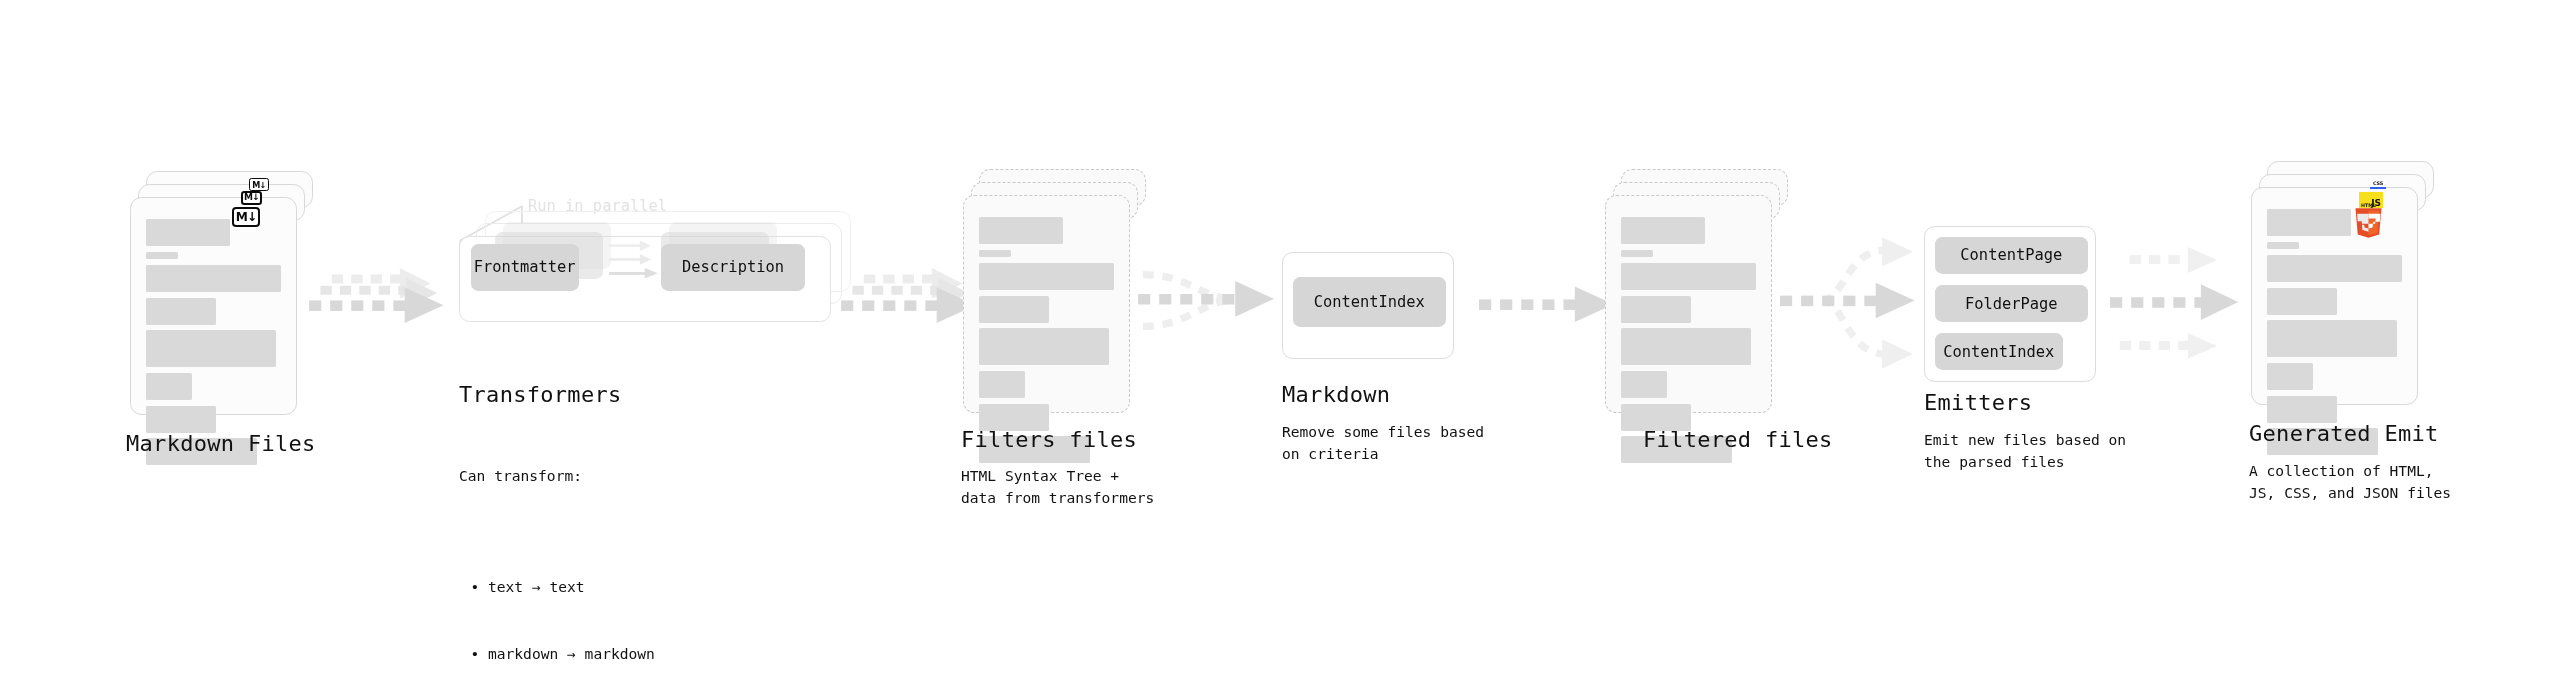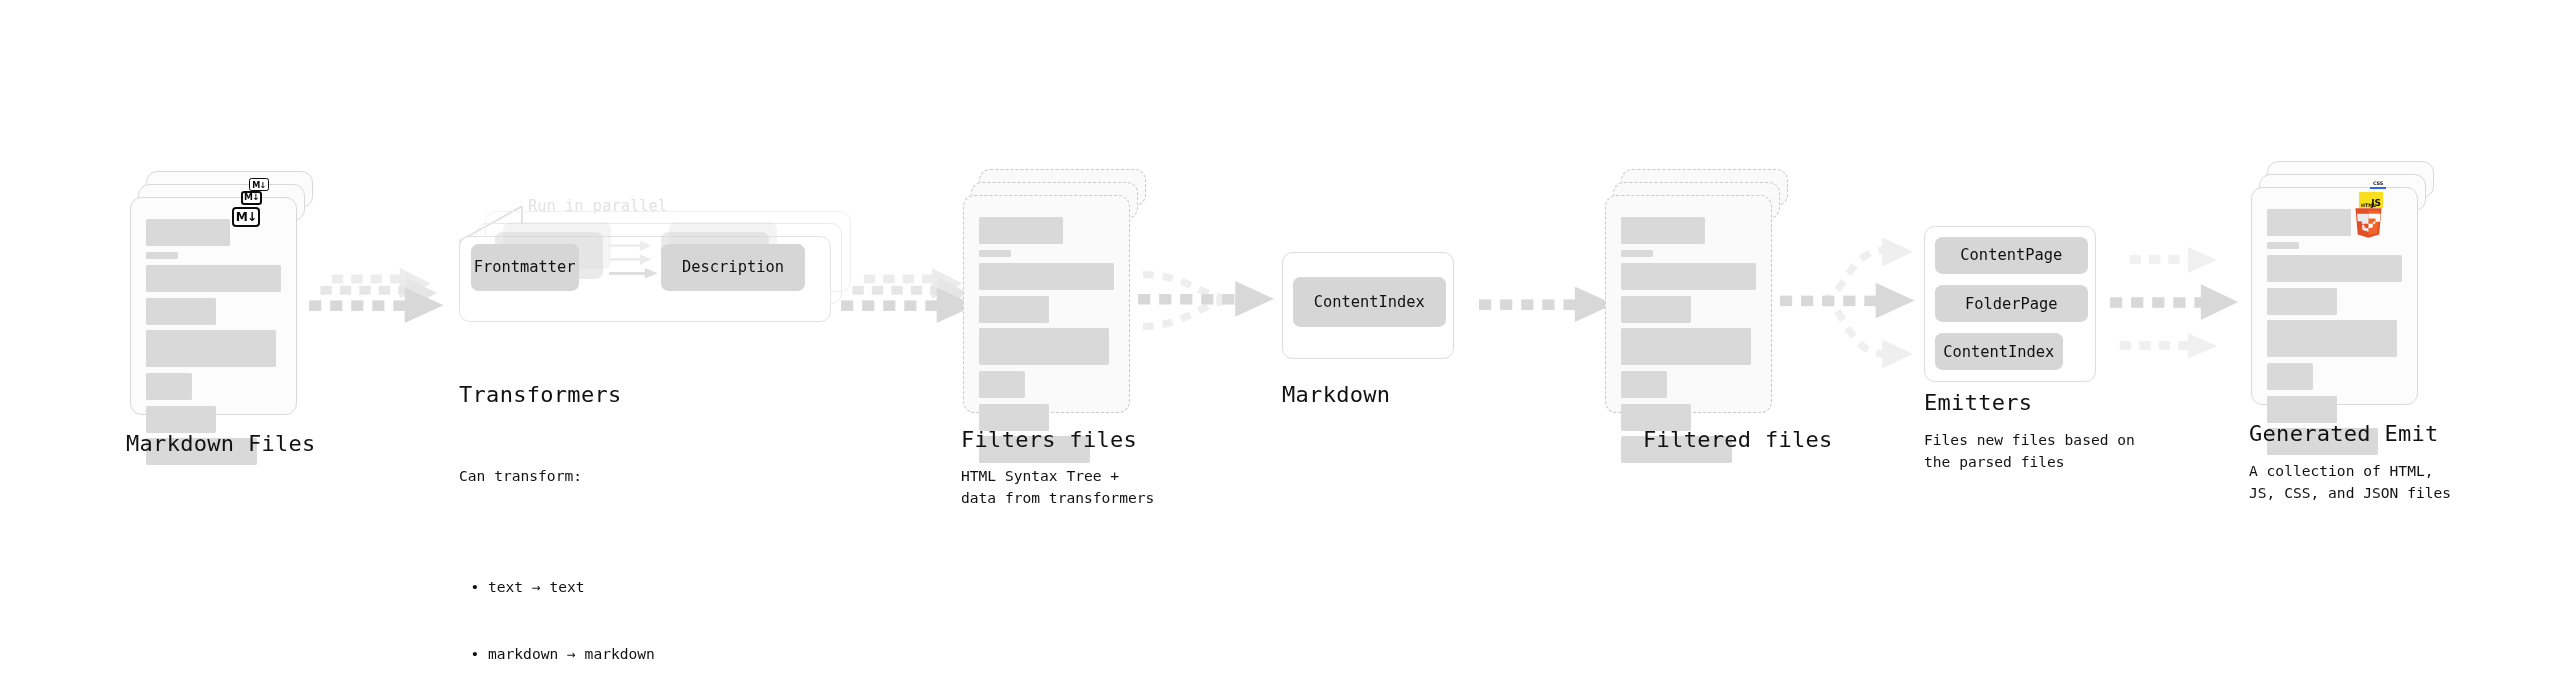--- a/index.html
+++ b/index.html
@@ -272,20 +272,22 @@
         <rect x="78" y="42" width="15" height="13"></rect>
       <rect x="104" y="42" width="15" height="13"></rect>
       <polygon points="120,26 168,48 120,70"></polygon>
     </g>
   </svg>
 
   <div class="groupbox node" style="left:1282px;top:252px;width:172px;height:107px;">
     <div class="chip" style="position:absolute;left:9.8px;top:24.4px;width:153px;height:50px;">ContentIndex</div>
   </div>
   <div class="title" style="left:1282px;top:382px;">Markdown</div>
+  <div class="subtitle" style="left:1282px;top:421px;">Remove some files based
+on criteria</div>
 
   <svg class="node" style="left:1479px;top:283px;" width="138" height="49" viewBox="0 0 170 60">
     <g fill="#d8d8d8">
       <rect x="0" y="20" width="15" height="13"></rect>
         <rect x="26" y="20" width="15" height="13"></rect>
       <rect x="52" y="20" width="15" height="13"></rect>
         <rect x="78" y="20" width="15" height="13"></rect>
       <rect x="104" y="20" width="15" height="13"></rect>
       <polygon points="118,4 166,26 118,48"></polygon>
     </g>
@@ -329,21 +331,21 @@
       <polygon points="118,60 166,82 118,104"></polygon>
     </g>
   </svg>
 
   <div class="groupbox node" style="left:1924px;top:226px;width:172px;height:156px;">
     <div class="chip" style="position:absolute;left:9.8px;top:9.8px;width:153px;height:37px;">ContentPage</div>
     <div class="chip" style="position:absolute;left:9.8px;top:58px;width:153px;height:37px;">FolderPage</div>
     <div class="chip" style="position:absolute;left:9.8px;top:106px;width:128px;height:37px;">ContentIndex</div>
   </div>
   <div class="title" style="left:1924px;top:390px;">Emitters</div>
-  <div class="subtitle" style="left:1924px;top:429px;">Files new files based on
+  <div class="subtitle" style="left:1924px;top:429px;">Emit new files based on
 the parsed files</div>
 
   <svg class="node" style="left:2110px;top:234px;" width="142" height="150" viewBox="0 0 175 185">
     <g fill="#f0f0f0">
       <rect x="24" y="26" width="14" height="11"></rect>
         <rect x="48" y="26" width="14" height="11"></rect>
       <rect x="72" y="26" width="14" height="11"></rect>
         <rect x="96" y="26" width="14" height="11"></rect>
       <polygon points="96,16 132,32 96,48"></polygon>
     </g>

